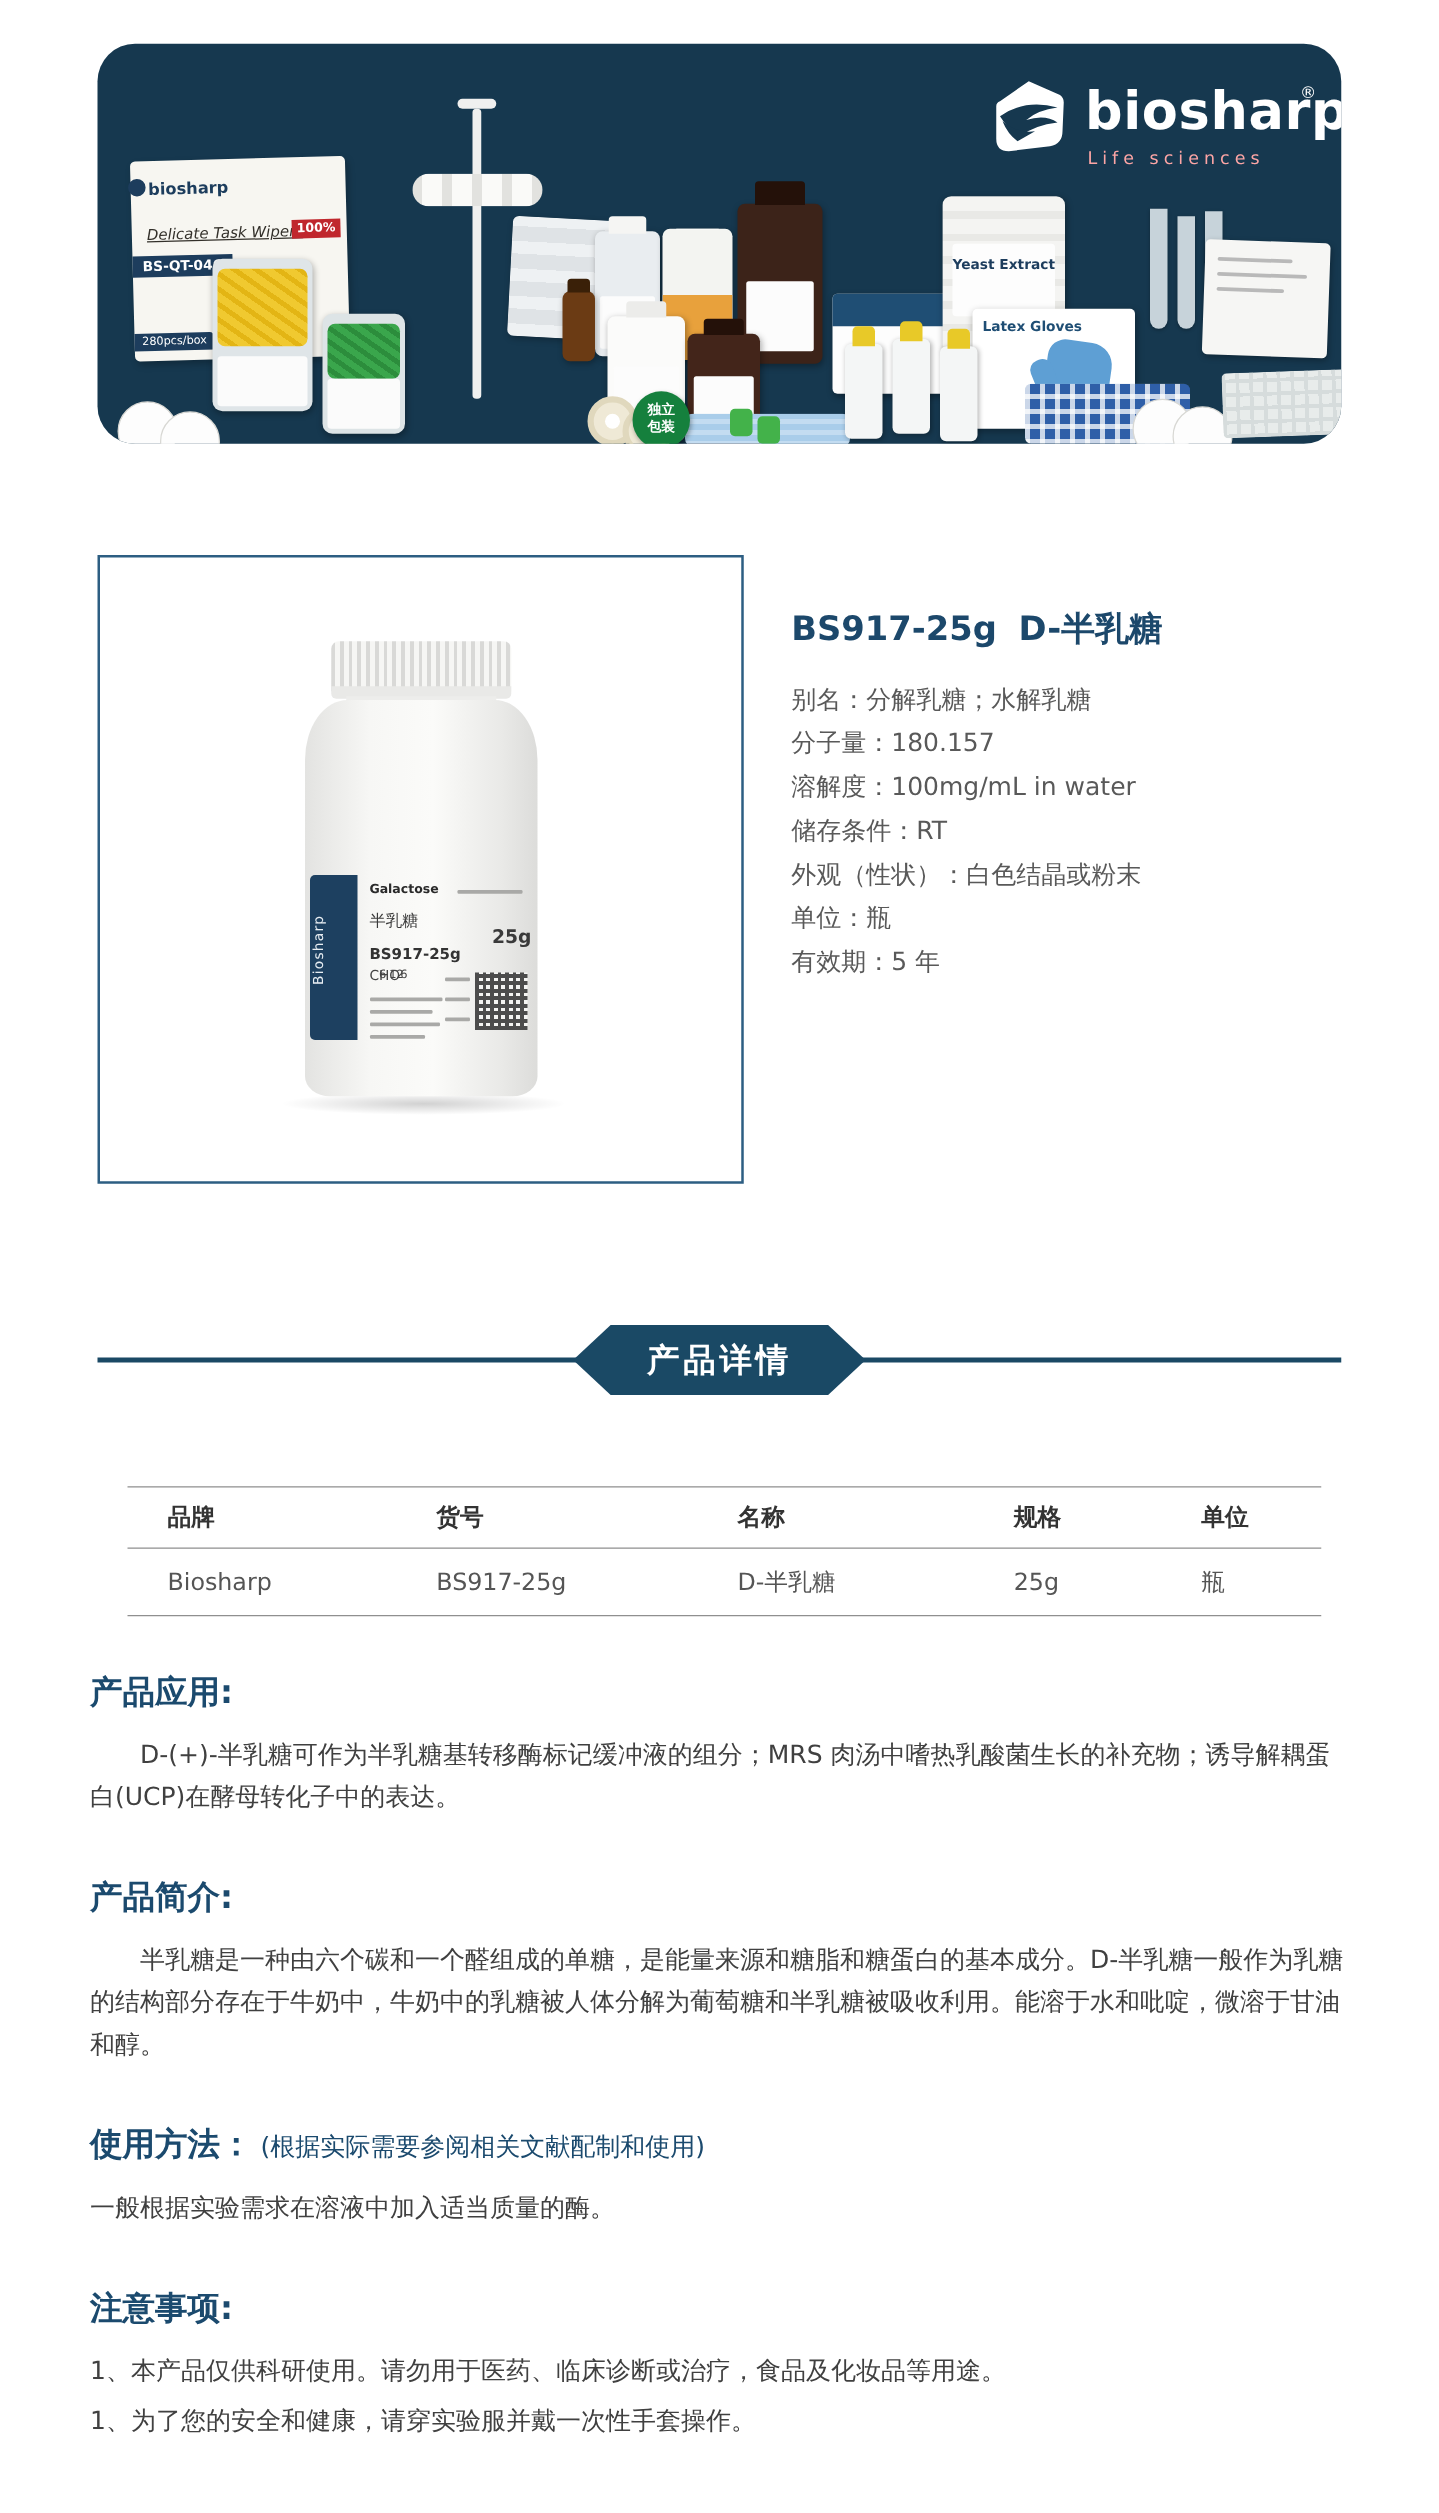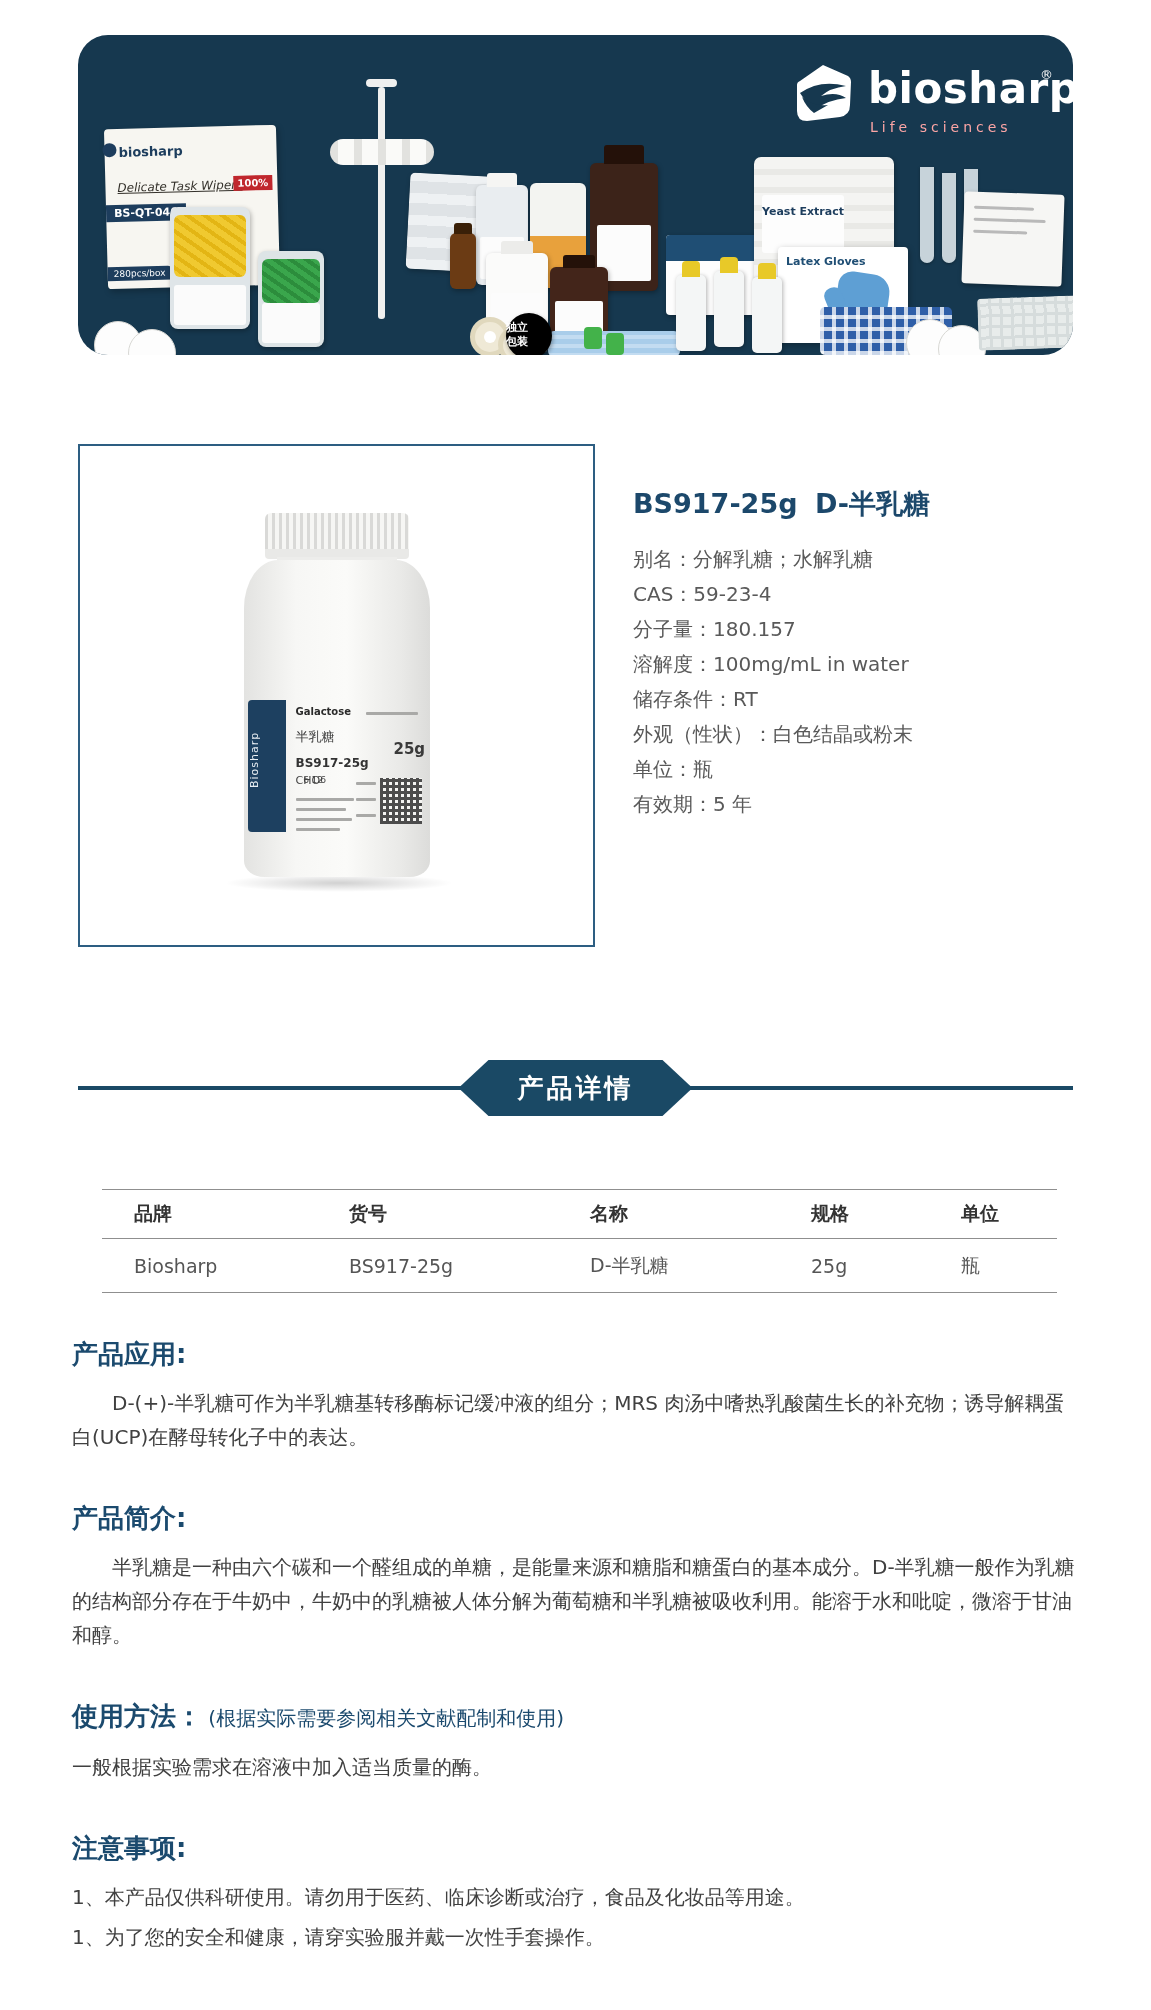--- a/index.html
+++ b/index.html
@@ -43,21 +43,21 @@
   .b-clear{left:398px;top:150px;width:52px;height:100px;background:#e9edf0;}
   .b-amber-s{left:372px;top:198px;width:26px;height:56px;background:#6b3b14;}
   .b-orange{left:452px;top:148px;width:56px;height:105px;background:#f3f4f1;overflow:hidden;}
   .b-orange-fill{left:0;right:0;bottom:0;height:52px;background:#e8a13c;}
   .b-dark{left:512px;top:128px;width:68px;height:128px;background:#3c2319;}
   .b-white-f{left:408px;top:218px;width:62px;height:100px;background:#fbfbfa;}
   .b-brown-f{left:472px;top:232px;width:58px;height:92px;background:#43251a;}
   .kit-box{left:588px;top:200px;width:168px;height:80px;background:#fdfdfd;border-radius:4px;box-shadow:1px 2px 5px rgba(0,0,0,.3);}
   .kit-lid{left:0;top:0;right:0;height:26px;background:#1f4e74;border-radius:4px 4px 0 0;}
   .bucket{left:676px;top:122px;width:98px;height:126px;background:#f4f4f2;border-radius:7px;
-          background-image:repeating-linear-gradient(0deg,#e9e9e6 0 6px,#f4f4f2 6px 18px);box-shadow:1px 2px 5px rgba(0,0,0,.3);padding-left:42px;}
+          background-image:repeating-linear-gradient(0deg,#e9e9e6 0 6px,#f4f4f2 6px 18px);box-shadow:1px 2px 5px rgba(0,0,0,.3);}
   .bucket-label{left:8px;top:38px;width:82px;height:58px;background:#fdfdfd;border-radius:3px;text-align:center;}
   .bucket-name{position:static;display:block;margin-top:10px;font-size:11px;font-weight:bold;color:#1d3d5d;}
   .glove-box{left:700px;top:212px;width:130px;height:96px;background:#ffffff;border-radius:4px;box-shadow:1px 2px 6px rgba(0,0,0,.3);}
   .glove-name{left:8px;top:8px;font-size:11px;font-weight:bold;color:#1f4e74;}
   .glove{left:58px;top:26px;width:52px;height:58px;background:#5e9fd4;border-radius:14px 18px 10px 10px;transform:rotate(8deg);}
   .glove:before{content:"";position:absolute;left:-10px;top:18px;width:18px;height:26px;background:#5e9fd4;border-radius:8px;transform:rotate(-30deg);}
   .tube{position:absolute;width:14px;background:rgba(230,238,242,.85);border-radius:0 0 7px 7px;box-shadow:0 1px 3px rgba(0,0,0,.3);}
   .plate-blue{left:742px;top:272px;width:132px;height:48px;background:#2f5fa8;border-radius:5px;
     background-image:repeating-linear-gradient(90deg,rgba(255,255,255,.75) 0 4px,transparent 4px 12px),
                      repeating-linear-gradient(0deg,rgba(255,255,255,.75) 0 4px,transparent 4px 12px);}
@@ -66,21 +66,21 @@
     background-image:repeating-linear-gradient(90deg,#d6dcdc 0 3px,transparent 3px 11px),
                      repeating-linear-gradient(0deg,#d6dcdc 0 3px,transparent 3px 11px);}
   .rbox{left:885px;top:158px;width:100px;height:92px;background:#f6f6f4;border-radius:4px;transform:rotate(2deg);box-shadow:1px 2px 5px rgba(0,0,0,.3);}
   .masks{left:470px;top:296px;width:132px;height:26px;background:#a9cdea;border-radius:6px;
          background-image:repeating-linear-gradient(0deg,#c3dcf1 0 4px,#a9cdea 4px 9px);}
   .tape{position:absolute;width:40px;height:40px;border-radius:50%;background:#efe9d6;border:5px solid #e0d8bd;box-sizing:border-box;}
   .tape:after{content:"";position:absolute;left:9px;top:9px;width:12px;height:12px;border-radius:50%;background:#fff;}
   .dropper{position:absolute;width:30px;height:76px;background:#f4f6f6;border-radius:5px;box-shadow:1px 1px 4px rgba(0,0,0,.3);}
   .dropper .cap{left:6px;top:-14px;width:18px;height:16px;background:#e8c928;border-radius:4px 4px 0 0;}
   .gcap{position:absolute;width:18px;height:22px;background:#43b24a;border-radius:4px;}
-  .badge-red{left:428px;top:278px;width:46px;height:46px;border-radius:50%;background:#000000;box-shadow:1px 2px 4px rgba(0,0,0,.35);}
+  .badge-red{left:428px;top:278px;width:46px;height:46px;border-radius:50%;background:#15803d;text-align:center;box-shadow:1px 2px 4px rgba(0,0,0,.35);}
   .badge-red span{position:static;display:block;color:#fff;font-size:11px;font-weight:bold;line-height:14px;}
   .badge-red span:first-child{margin-top:8px;}
 
   
   .product-box{position:absolute;left:78px;top:444px;width:513px;height:499px;border:2px solid #2d5e82;background:#fff;}
   .bottle-wrap{position:absolute;left:50%;top:0;width:186px;height:100%;transform:translateX(-50%);}
   .bottle-wrap *{position:absolute;}
   .b-cap{left:21px;top:67px;width:144px;height:40px;border-radius:6px 6px 0 0;
          background:repeating-linear-gradient(90deg,#d9d9d7 0 3px,#f6f6f4 3px 7px);}
   .b-cap-skirt{left:21px;top:103px;width:144px;height:10px;background:#e9e9e7;border-radius:0 0 4px 4px;}
@@ -264,21 +264,20 @@
         <span class="gbar" style="left:112px;top:254px;width:20px;"></span>
         <span class="qr"></span>
       </div>
     </div>
   </div>
 
   <div class="product-info">
     <div class="product-title">BS917-25g D-半乳糖</div>
     <div class="details">
         <div class="detail-row"><span>别名：</span><span>分解乳糖；水解乳糖</span></div>
-        <div class="detail-row"><span>CAS：</span><span>59-23-4</span></div>
         <div class="detail-row"><span>分子量：</span><span>180.157</span></div>
         <div class="detail-row"><span>溶解度：</span><span>100mg/mL in water</span></div>
         <div class="detail-row"><span>储存条件：</span><span>RT</span></div>
         <div class="detail-row"><span>外观（性状）：</span><span>白色结晶或粉末</span></div>
         <div class="detail-row"><span>单位：</span><span>瓶</span></div>
         <div class="detail-row"><span>有效期：</span><span>5 年</span></div>
       </div>
   </div>
 
   <div class="divider">

